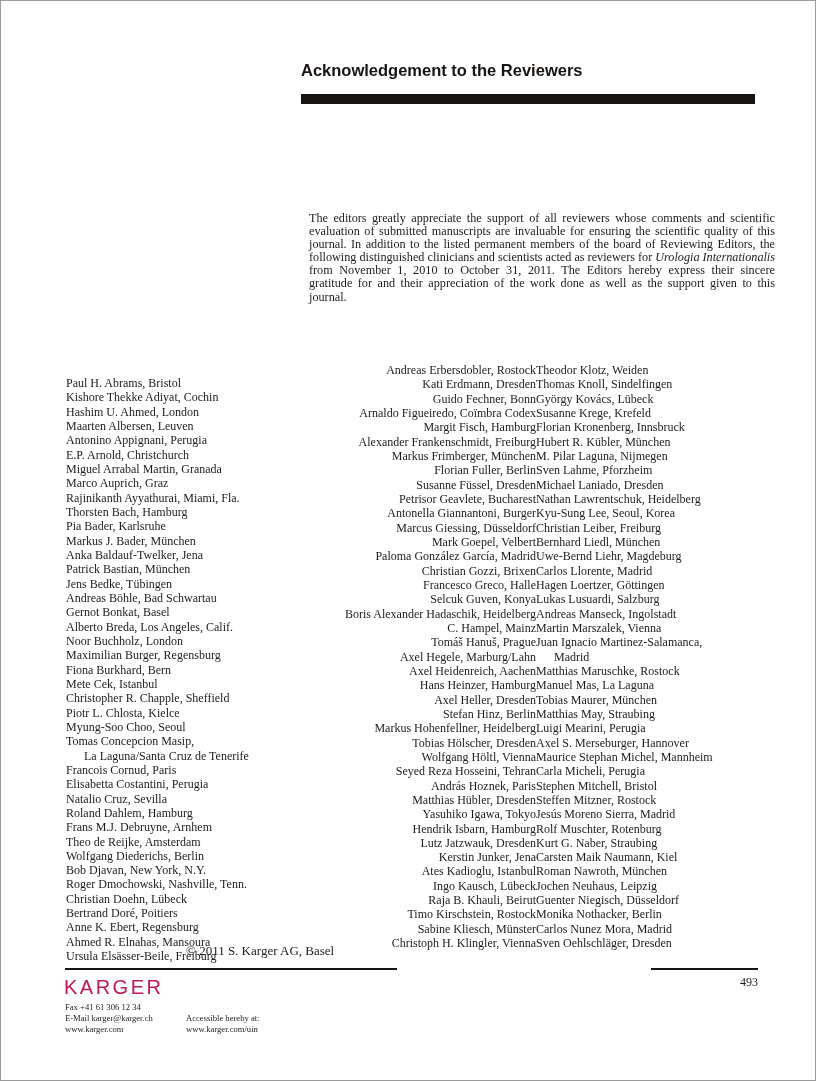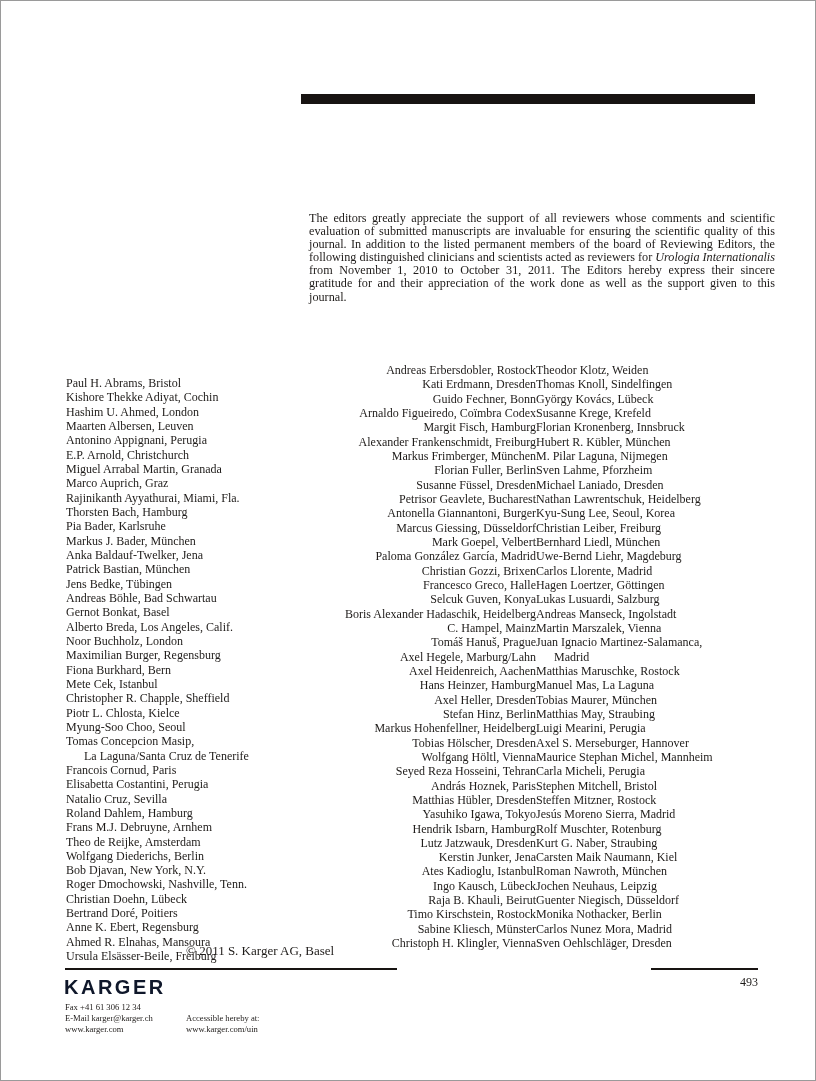--- a/index.html
+++ b/index.html
@@ -45,34 +45,35 @@
   .col-3 { left: 470px; }
   .col .line { white-space: nowrap; }
   .col .line.indent { padding-left: 18px; }
 
   
   .rule { position: absolute; background: #181412; height: 2px; }
   .rule-left  { left: 64px;  top: 967px; width: 332px; }
   .rule-right { left: 650px; top: 967px; width: 107px; }
   .karger-logo {
     position: absolute; left: 63px; top: 975px;
-    font-family: "Liberation Sans", sans-serif; font-weight: bold;
-    font-size: 20px; letter-spacing: 2.5px; color: #0f172a;
+    font-family: "Liberation Sans", sans-serif; font-weight: normal;
+    font-size: 20px; letter-spacing: 2.5px; color: #be185d;
   }
   .copyright { position: absolute; left: 185px; top: 942px; font-size: 13px; }
   .page-number { position: absolute; left: 650px; top: 974px; width: 107px; text-align: right; font-size: 12px; }
   .contact { position: absolute; left: 64px; top: 1001px; font-size: 8.6px; line-height: 10.8px; }
   .online  { position: absolute; left: 185px; top: 1011.8px; font-size: 8.6px; line-height: 10.8px; }
 </style>
 </head>
 <body>
 
 <div class="page">
 
 
+  <h1 class="doc-title">Acknowledgement to the Reviewers</h1>
   <div class="title-bar"></div>
 
   <p class="intro"><span>The editors greatly appreciate the support of all reviewers whose comments and scientific evaluation of submitted manuscripts are invaluable for ensuring the scientific quality of this journal. In addition to the listed permanent members of the board of Reviewing Editors, the following distinguished clinicians and scientists acted as reviewers for </span><span class="italic">Urologia Internationalis</span><span> from November 1, 2010 to October 31, 2011. The Editors hereby express their sincere gratitude for and their appreciation of the work done as well as the support given to this journal.</span></p>
 
   <section class="columns">
     <div class="col col-1">
 
     <div class="line">Paul H. Abrams, Bristol</div>
         <div class="line">Kishore Thekke Adiyat, Cochin</div>
         <div class="line">Hashim U. Ahmed, London</div>

